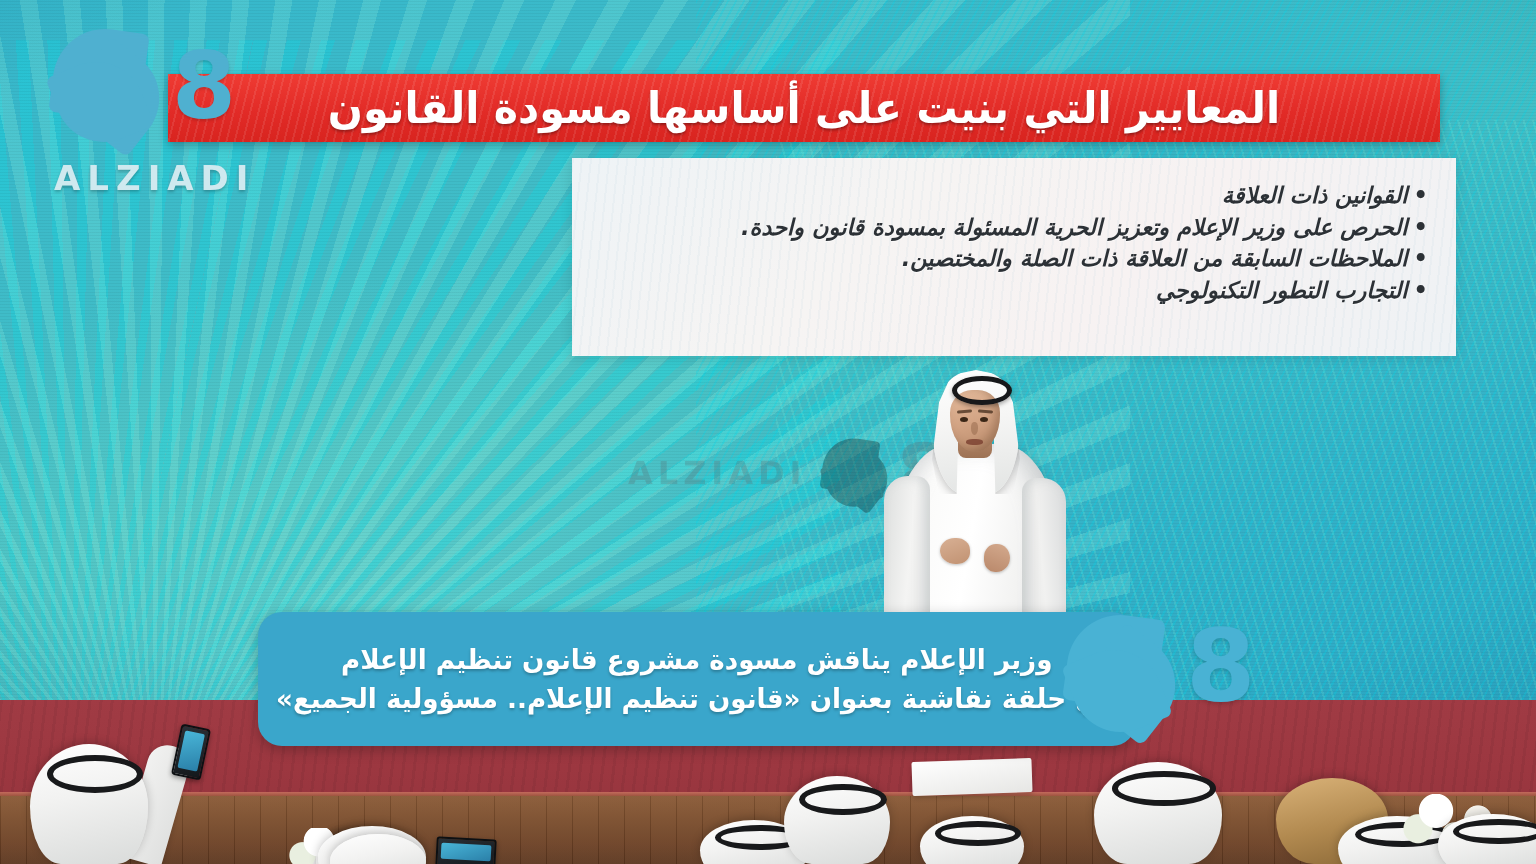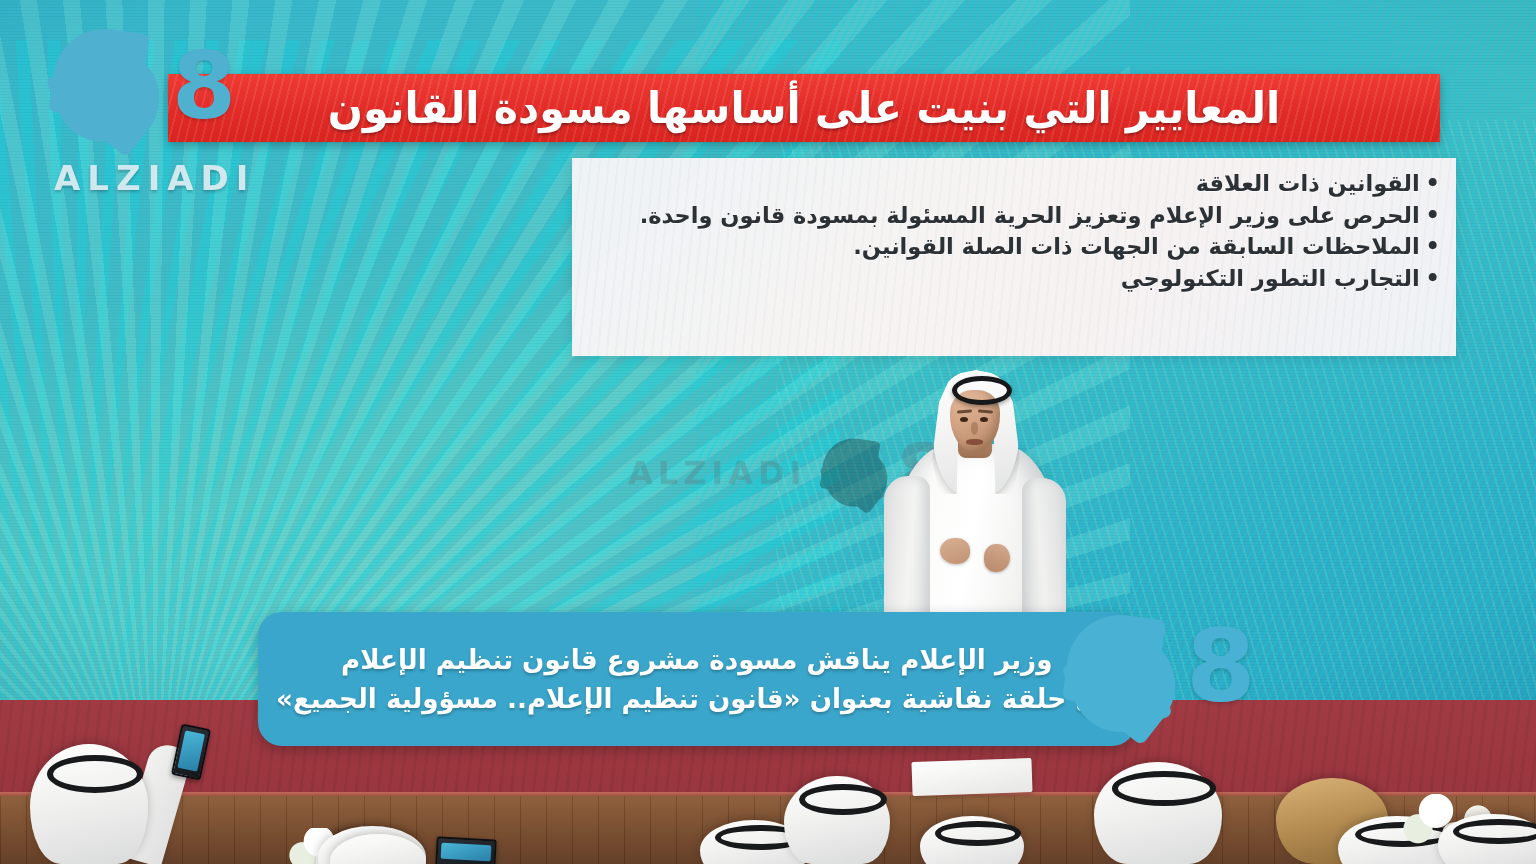--- a/index.html
+++ b/index.html
@@ -99,22 +99,23 @@
     overflow:hidden;
   }
   .slide::after{
     content:"";position:absolute;inset:0;
     background:repeating-linear-gradient(96deg,
        rgba(170,200,215,.10) 0px 2px, rgba(255,255,255,0) 2px 9px);
     pointer-events:none;
   }
   .slide-list{
     position:relative;z-index:2;
-    list-style:none;margin:0;padding:0;
+    list-style:none;margin:12px;padding:0;
     text-align:right;
+    font-style:italic;
   }
   .slide-list li{
     color:#2c3136;
     font-size:22.5px;
     line-height:31.5px;
     font-weight:600;
     white-space:nowrap;
     text-shadow:0 1px 0 rgba(255,255,255,.6);
   }
   .slide-list li .bullet{ margin-left:6px; }
@@ -333,21 +334,21 @@
   </div>
 
   <div class="banner">
     <div class="banner-text">المعايير التي بنيت على أساسها مسودة القانون</div>
   </div>
 
   <div class="slide">
     <ul class="slide-list">
       <li><span class="bullet">•</span><span>القوانين ذات العلاقة</span></li>
       <li><span class="bullet">•</span><span>الحرص على وزير الإعلام وتعزيز الحرية المسئولة بمسودة قانون واحدة.</span></li>
-      <li><span class="bullet">•</span><span>الملاحظات السابقة من الجهات ذات الصلة القوانين.</span></li>
+      <li><span class="bullet">•</span><span>الملاحظات السابقة من العلاقة ذات الصلة والمختصين.</span></li>
       <li><span class="bullet">•</span><span>التجارب التطور التكنولوجي</span></li>
     </ul>
   </div>
 
   <div class="wm-center">
     <span class="wm-word">ALZIADI</span>
     <span class="wm-q8">
       <span class="qmark" style="width:74px;height:74px;">
         <i style="left:2px;top:2px;width:54px;height:54px;transform:rotate(8deg);"></i>
         <i style="left:16px;top:16px;width:52px;height:52px;transform:rotate(128deg);"></i>

